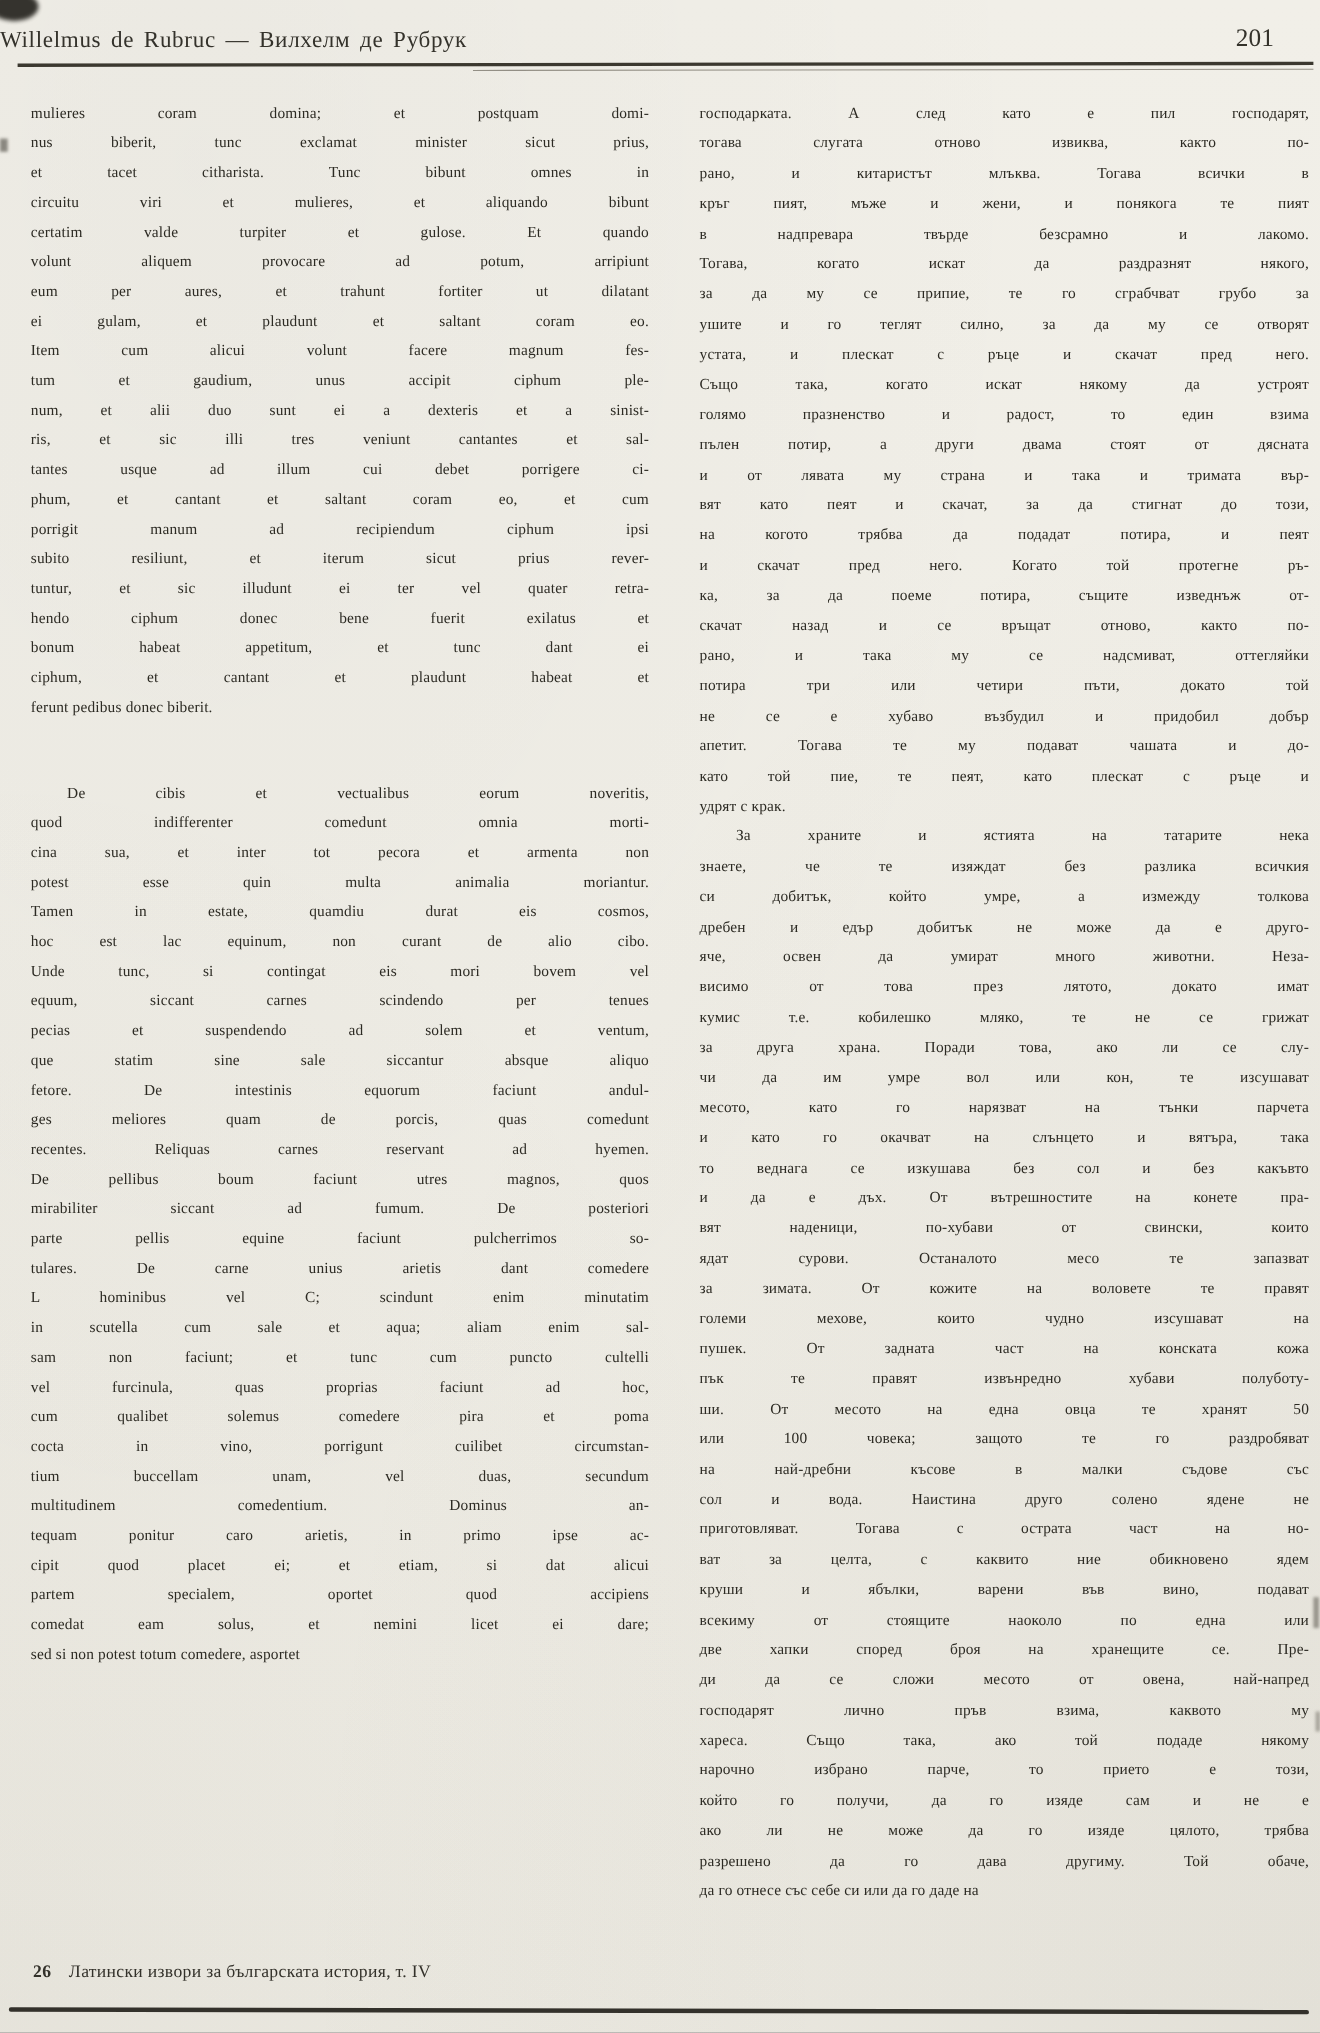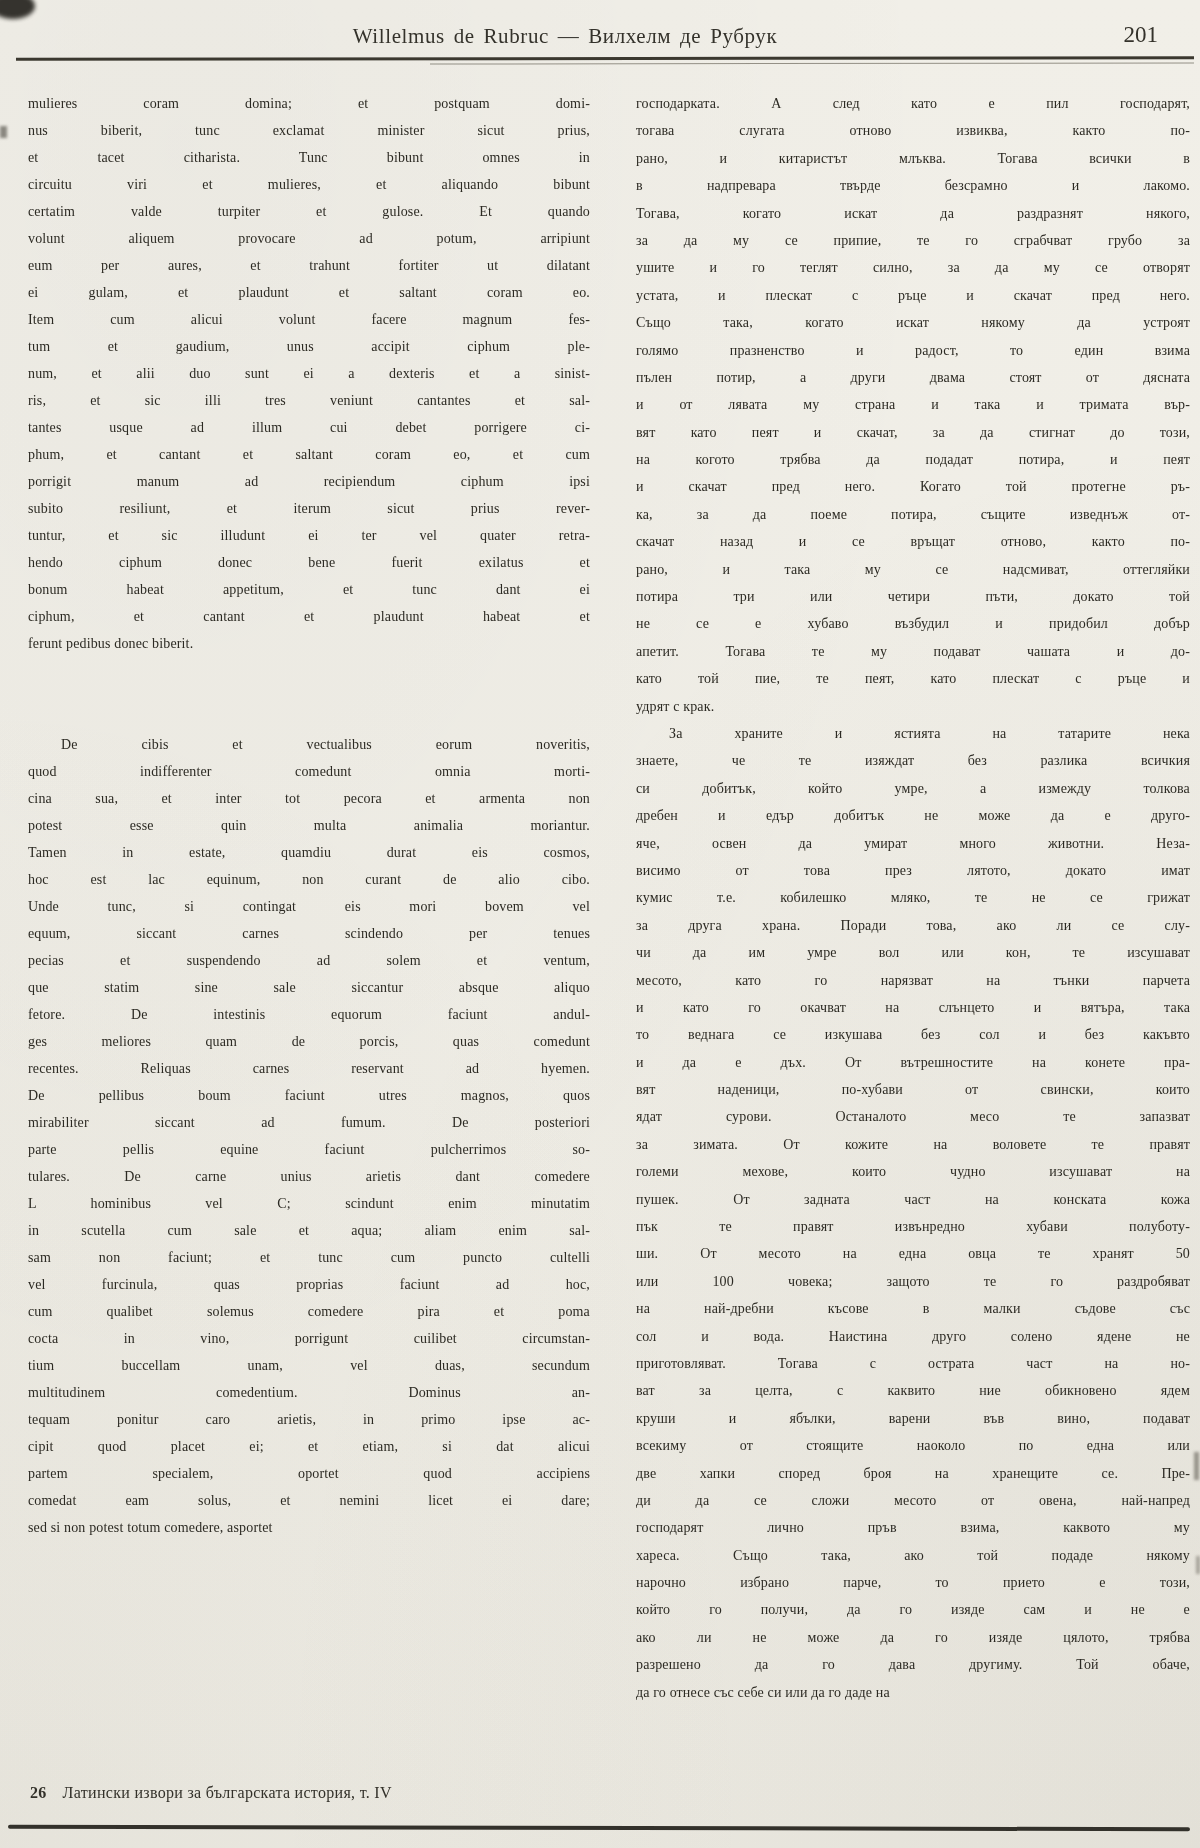--- a/index.html
+++ b/index.html
@@ -13,21 +13,20 @@
     background:
       radial-gradient(ellipse at 15% 8%, rgba(0,0,0,0.025), transparent 55%),
       radial-gradient(ellipse at 100% 100%, rgba(90,80,60,0.07), transparent 55%),
       radial-gradient(ellipse at 0% 100%, rgba(90,80,60,0.05), transparent 45%),
       linear-gradient(#f1efe8, #edebe3);
   }
 
   
   .header-title {
     position:absolute; top:24px; left:0; width:1130px;
-    text-align:center;
     font-size:21px; letter-spacing:0.6px; word-spacing:3px;
     color:#34322b;
   }
   .page-number {
     position:absolute; top:22px; right:42px;
     font-size:23px; color:#34322b;
   }
   .rule-main {
     position:absolute; top:57px; left:16px; width:1178px; height:3px;
     background:#3b382f; transform:rotate(-0.08deg);
@@ -44,21 +43,21 @@
   .col-left  .line { height:27px;  line-height:27px; }
   .col-right .line { height:27.4px; line-height:27.4px; }
   .line {
     text-align:justify;
     text-align-last:justify;
     white-space:nowrap;
     letter-spacing:0.15px;
     color:#2c2a23;
   }
   .line.last { text-align-last:left; }
-  .para-gap { margin-top:74px; }
+  .para-gap { margin-top:51px; }
   .para-indent .line:first-child { text-indent:33px; }
 
   
   .footer {
     position:absolute; top:1784px; left:30px;
     font-size:16px; color:#33312a; letter-spacing:0.3px;text-align:center;
   }
   .footer .sig { font-weight:bold; margin-right:16px; }
   .bottom-rule {
     position:absolute; top:1826px; left:8px; width:1182px; height:4px;
@@ -156,20 +155,21 @@
         <div class="line">comedat eam solus, et nemini licet ei dare;</div>
         <div class="line last">sed si non potest totum comedere, asportet</div>
       </div>
   </div>
 
   <div class="column col-right">
     <div class="para">
         <div class="line">господарката. А след като е пил господарят,</div>
         <div class="line">тогава слугата отново извиква, както по-</div>
         <div class="line">рано, и китаристът млъква. Тогава всички в</div>
+        <div class="line">кръг пият, мъже и жени, и понякога те пият</div>
         <div class="line">в надпревара твърде безсрамно и лакомо.</div>
         <div class="line">Тогава, когато искат да раздразнят някого,</div>
         <div class="line">за да му се припие, те го сграбчват грубо за</div>
         <div class="line">ушите и го теглят силно, за да му се отворят</div>
         <div class="line">устата, и плескат с ръце и скачат пред него.</div>
         <div class="line">Също така, когато искат някому да устроят</div>
         <div class="line">голямо празненство и радост, то един взима</div>
         <div class="line">пълен потир, а други двама стоят от дясната</div>
         <div class="line">и от лявата му страна и така и тримата вър-</div>
         <div class="line">вят като пеят и скачат, за да стигнат до този,</div>

